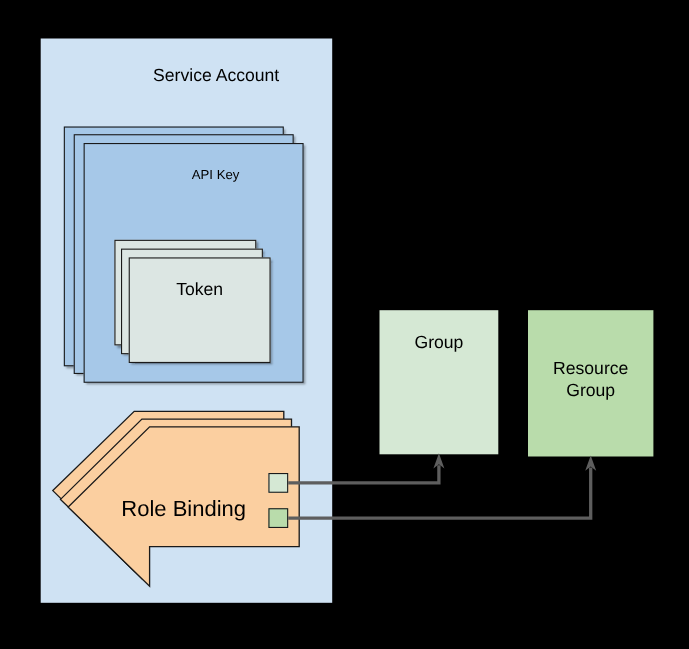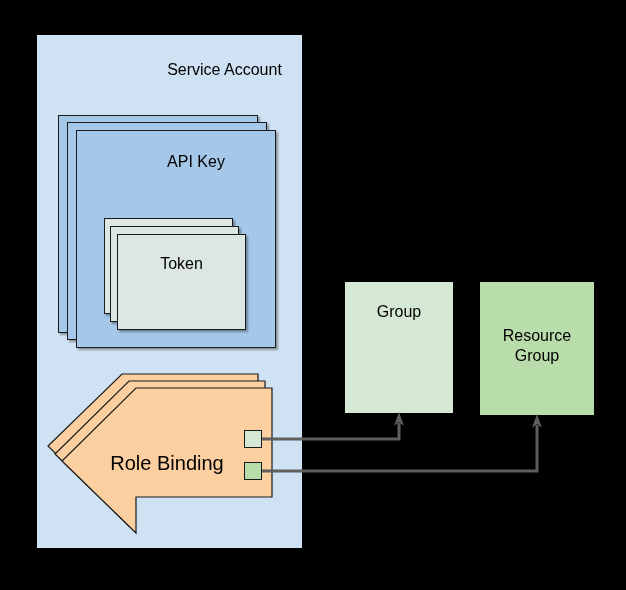--- a/index.html
+++ b/index.html
@@ -31,39 +31,38 @@
     top: 35px;
     width: 265px;
     height: 513px;
     background: #cfe2f3;
   }
   #service-account-title {
     left: 37px;
     top: 60px;
     width: 319px;
     font-size: 16px;
-    margin-left: 28px;
   }
 
   
   .apikey-card {
     position: absolute;
     background: #a6c8e8;
     border: 1px solid #1a1a1a;
     box-sizing: border-box;
     box-shadow: 2px 2px 2px rgba(0,0,0,0.35);
   }
   #apikey-card-back  { left: 58px; top: 115px; width: 200px; height: 218px; }
   #apikey-card-mid   { left: 67px; top: 122px; width: 200px; height: 218px; }
   #apikey-card-front { left: 76px; top: 130px; width: 200px; height: 218px; }
   #apikey-title {
     left: 76px;
     top: 152px;
     width: 240px;
-    font-size: 16px;
+    font-size: 12px;
   }
 
   
   .token-card {
     position: absolute;
     background: #dce6e3;
     border: 1px solid #1a1a1a;
     box-sizing: border-box;
     box-shadow: 2px 2px 2px rgba(0,0,0,0.35);
   }

